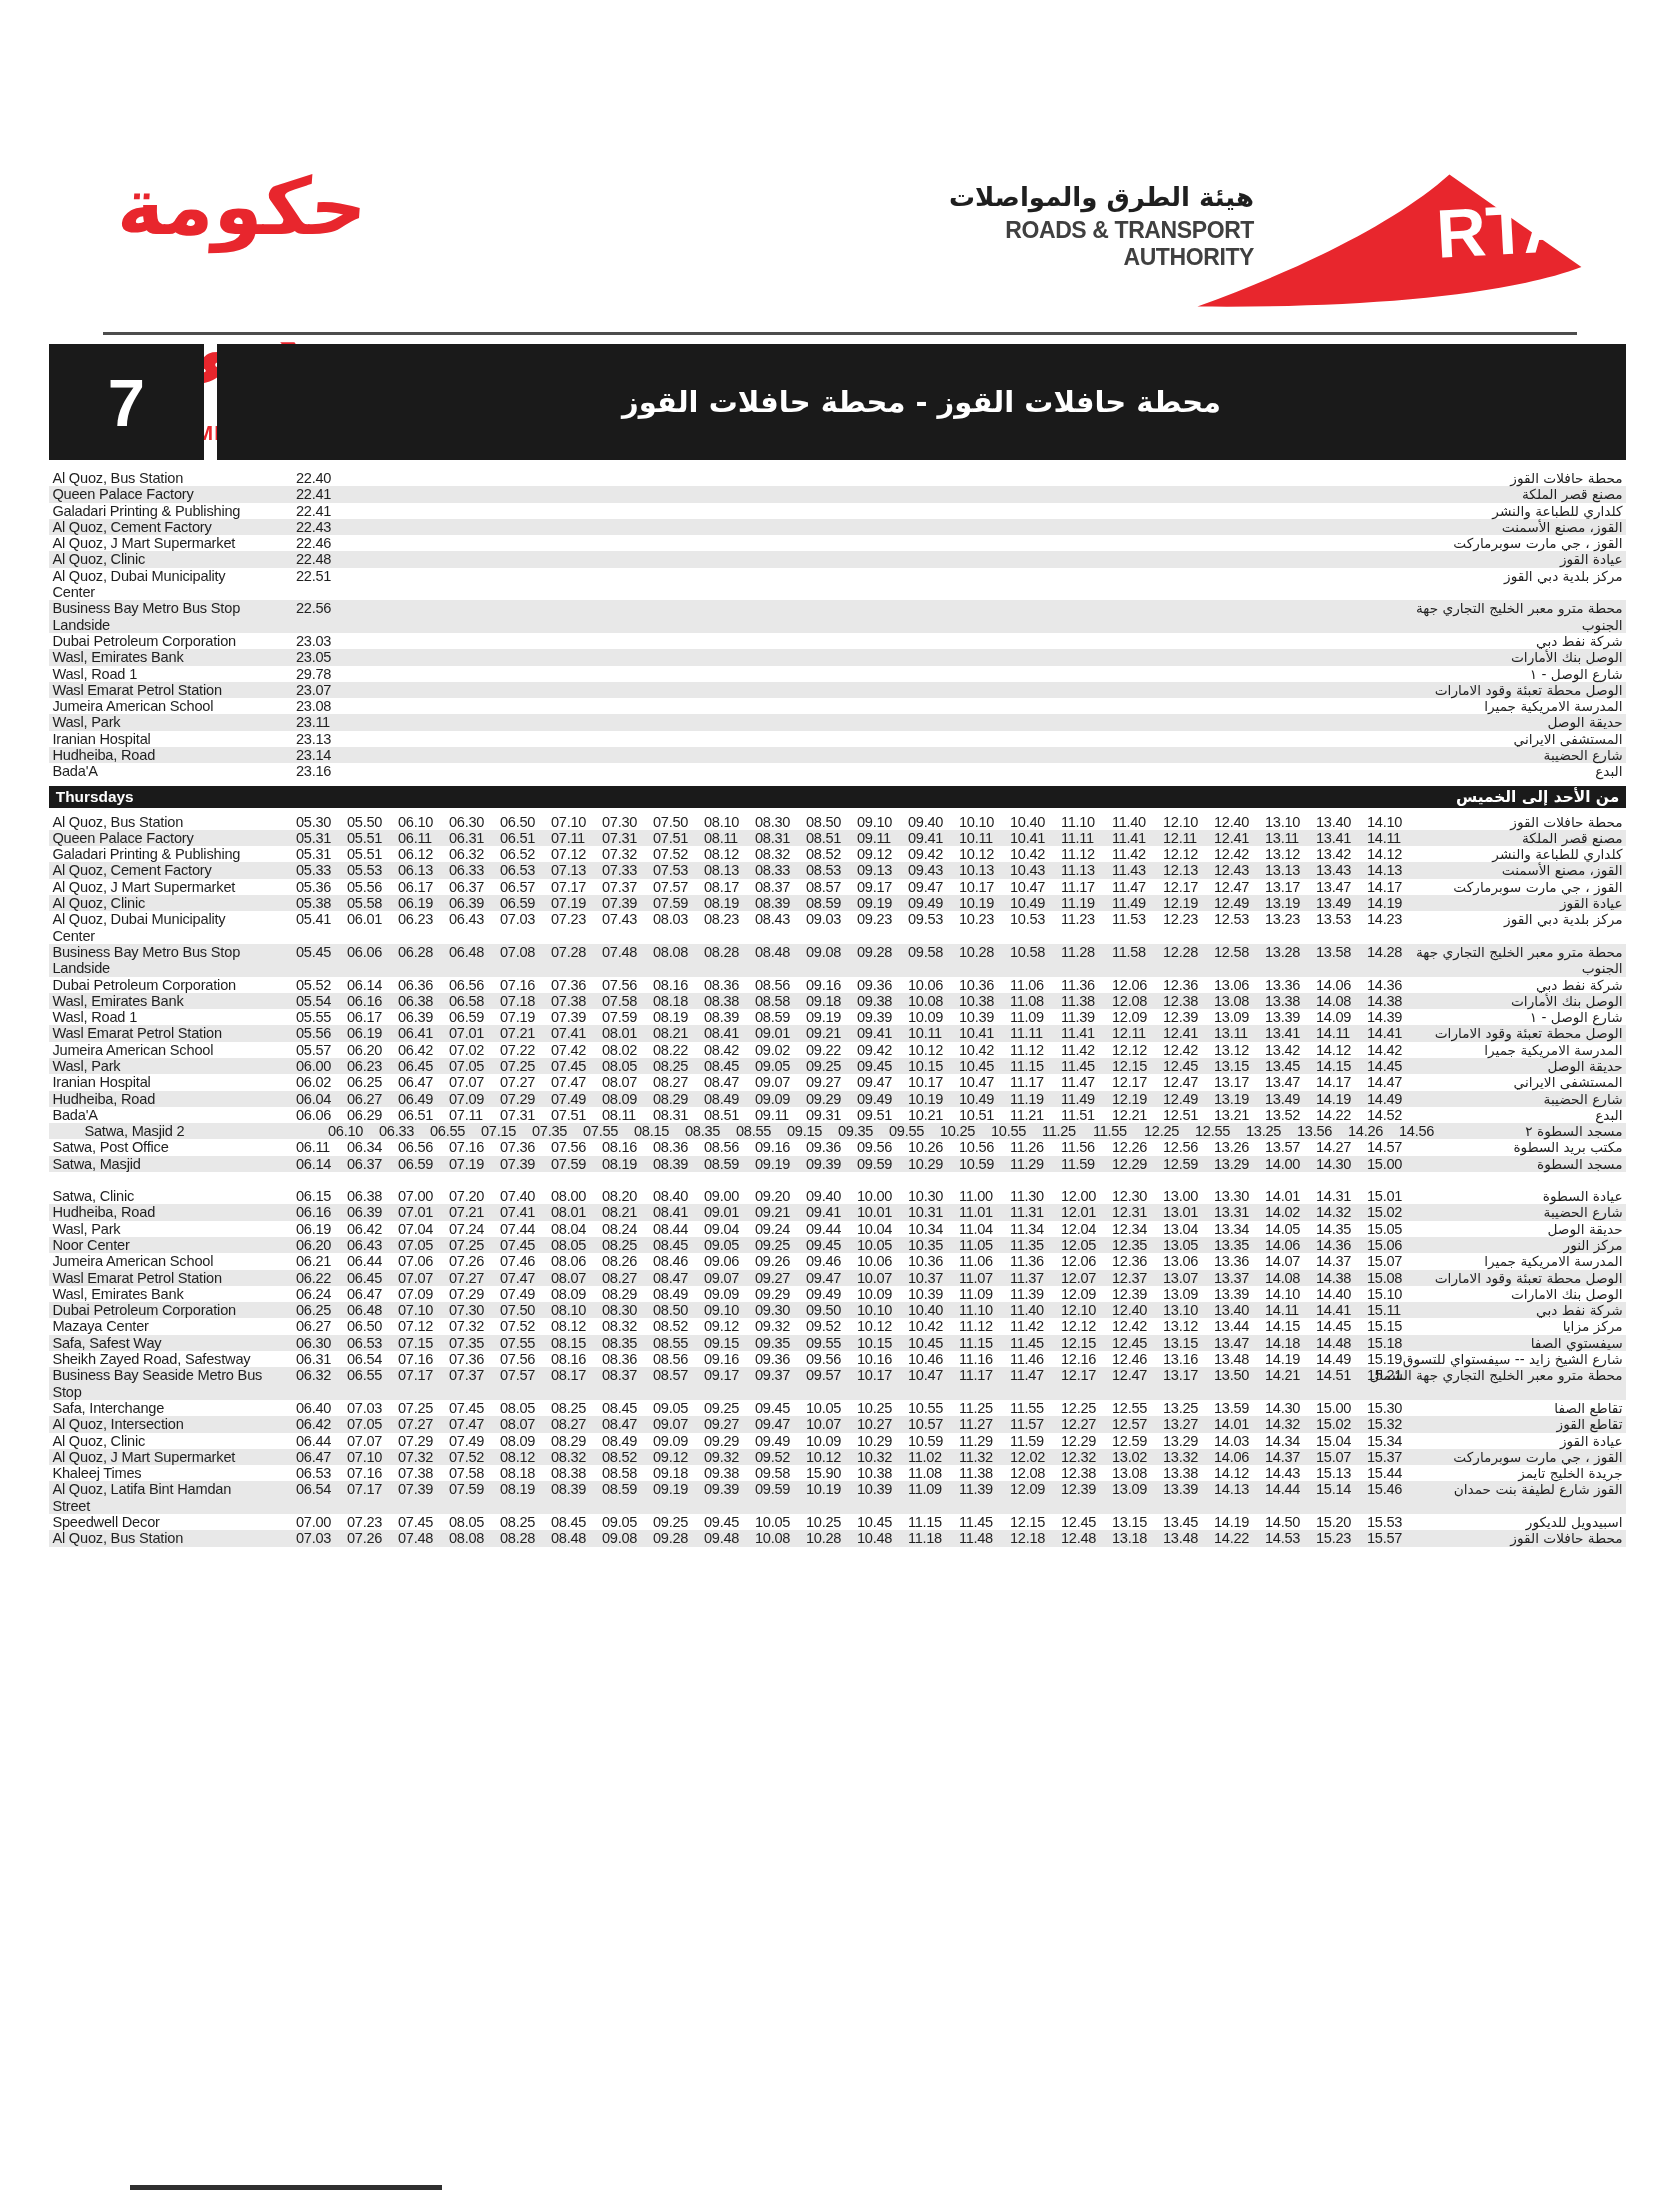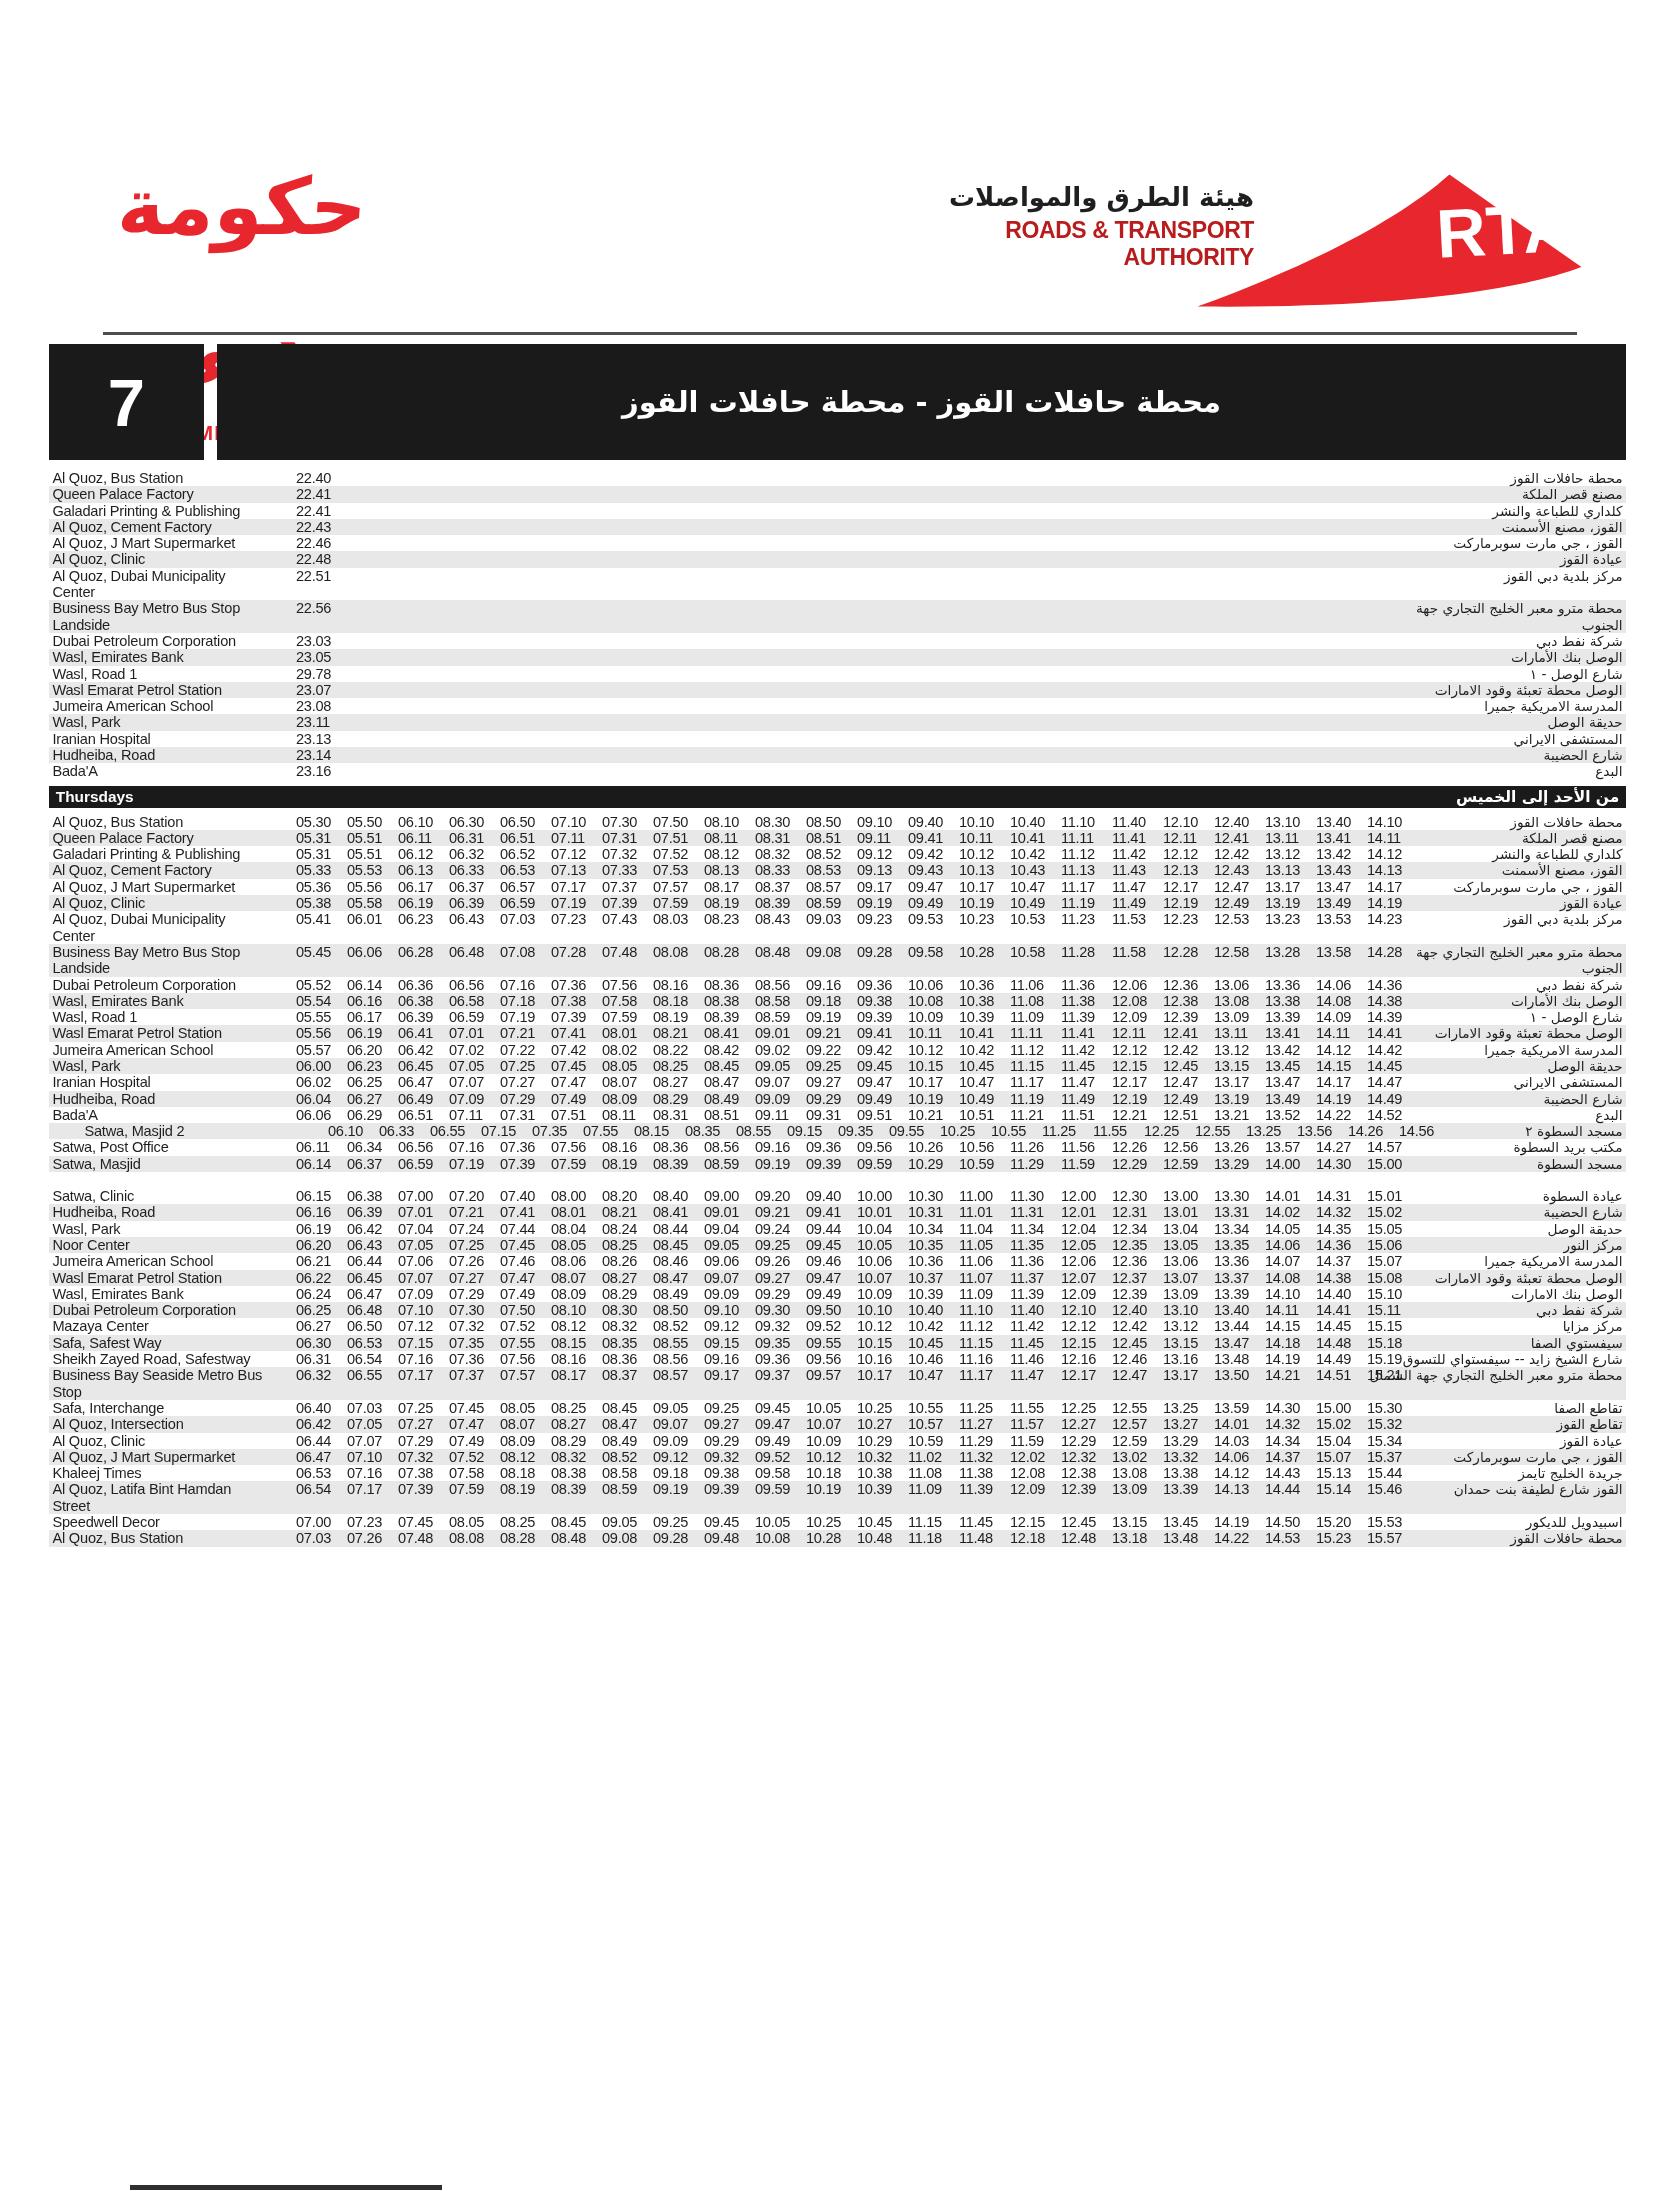--- a/index.html
+++ b/index.html
@@ -5,21 +5,21 @@
   html,body{margin:0;padding:0;background:#fff;}
   .page{position:relative;width:1673px;height:2192px;background:#ffffff;overflow:hidden;
         font-family:"Liberation Sans","DejaVu Sans",sans-serif;color:#1f1f1f;}
   .ar{font-family:"DejaVu Sans",sans-serif;}
   
   .gov{position:absolute;left:90px;top:137px;width:295px;text-align:center;color:#e8262d;}
   .gov-ar{font-size:79px;line-height:141px;font-family:"DejaVu Sans",sans-serif;font-weight:bold;transform:skewX(-4deg);}
   .gov-en{font-size:20.5px;font-weight:bold;letter-spacing:1.3px;margin-top:1.7px;}
   .rta-txt{position:absolute;left:873px;top:182px;width:381px;text-align:right;}
   .rta-ar{font-size:26px;font-weight:bold;}
-  .rta-en{font-size:23px;font-weight:bold;letter-spacing:-0.4px;margin-top:5.1px;color:#b91c1c;}
+  .rta-en{font-size:23px;font-weight:bold;letter-spacing:-0.4px;margin-top:5.1px;color:#404040;}
   .rta-logo{position:absolute;left:1194px;top:171px;width:390px;height:141px;}
   .header-rule{position:absolute;left:103px;top:332px;width:1474px;height:2.6px;background:#4d4d4d;}
   
   .route-num{position:absolute;left:49px;top:344px;width:155px;height:116px;background:#1a1a1a;
              color:#fff;display:flex;align-items:center;justify-content:center;font-size:67px;font-weight:bold;}
   .route-title{position:absolute;left:217px;top:344px;width:1409px;height:116px;background:#1a1a1a;color:#fff;
                display:flex;flex-direction:column;align-items:center;justify-content:center;gap:10.3px;}
   .route-title .en{font-size:33px;font-weight:bold;}
   .route-title .arx{font-size:29px;font-weight:bold;}
   
@@ -1107,21 +1107,21 @@
           <div class="cell-t">06.53</div>
           <div class="cell-t">07.16</div>
           <div class="cell-t">07.38</div>
           <div class="cell-t">07.58</div>
           <div class="cell-t">08.18</div>
           <div class="cell-t">08.38</div>
           <div class="cell-t">08.58</div>
           <div class="cell-t">09.18</div>
           <div class="cell-t">09.38</div>
           <div class="cell-t">09.58</div>
-          <div class="cell-t">10.18</div>
+          <div class="cell-t">15.90</div>
           <div class="cell-t">10.38</div>
           <div class="cell-t">11.08</div>
           <div class="cell-t">11.38</div>
           <div class="cell-t">12.08</div>
           <div class="cell-t">12.38</div>
           <div class="cell-t">13.08</div>
           <div class="cell-t">13.38</div>
           <div class="cell-t">14.12</div>
           <div class="cell-t">14.43</div>
           <div class="cell-t">15.13</div>

